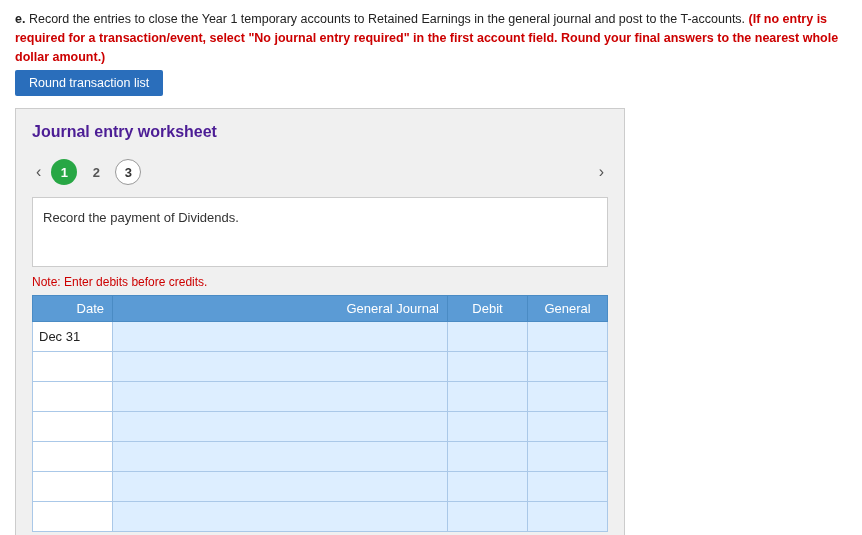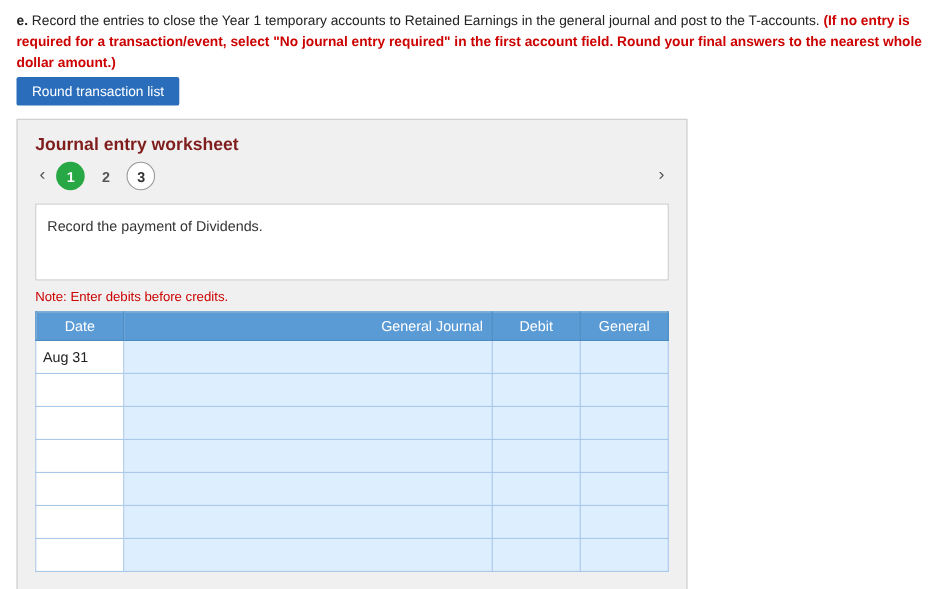--- a/index.html
+++ b/index.html
@@ -35,22 +35,22 @@
     }
     .worksheet-container {
       border: 1px solid #ccc;
       background: #f0f0f0;
       padding: 14px 16px 16px 16px;
       max-width: 610px;
     }
     .worksheet-title {
       font-size: 16px;
       font-weight: bold;
-      margin-bottom: 6px;
-      color: #7f1d1d;
+      margin-bottom: 18px;
+      color: #4c1d95;
     }
     .nav-row {
       display: flex;
       align-items: center;
       margin-bottom: 12px;
       gap: 6px;
     }
     .nav-arrow {
       background: none;
       border: none;
@@ -108,21 +108,21 @@
     .journal-table thead tr {
       background: #5b9bd5;
       color: #fff;
     }
     .journal-table thead th {
       padding: 5px 8px;
       font-weight: normal;
       font-size: 13px;
       border: 1px solid #4a8bc4;
     }
-    .journal-table thead th.col-date { width: 80px; text-align: center; }
+    .journal-table thead th.col-date { width: 80px; text-align: right; }
     .journal-table thead th.col-gj { text-align: right; }
     .journal-table thead th.col-debit { width: 80px; text-align: center; }
     .journal-table thead th.col-credit { width: 80px; text-align: center; }
     .journal-table tbody tr {
       height: 30px;
     }
     .journal-table tbody td {
       border: 1px solid #aac8e8;
       padding: 3px 6px;
       background: #ddeeff;
@@ -172,21 +172,21 @@
     <thead>
       <tr>
         <th class="col-date">Date</th>
         <th class="col-gj">General Journal</th>
         <th class="col-debit">Debit</th>
         <th class="col-credit">General</th>
       </tr>
     </thead>
     <tbody id="journal-tbody">
     <tr>
-          <td class="date-cell">Aug 31</td>
+          <td class="date-cell">Dec 31</td>
           <td><input type="text" style=""></td>
           <td><input type="text" style=""></td>
           <td><input type="text" style=""></td>
         </tr>
         <tr>
           <td class="date-cell"></td>
           <td><input type="text" style=""></td>
           <td><input type="text" style=""></td>
           <td><input type="text" style=""></td>
         </tr>

